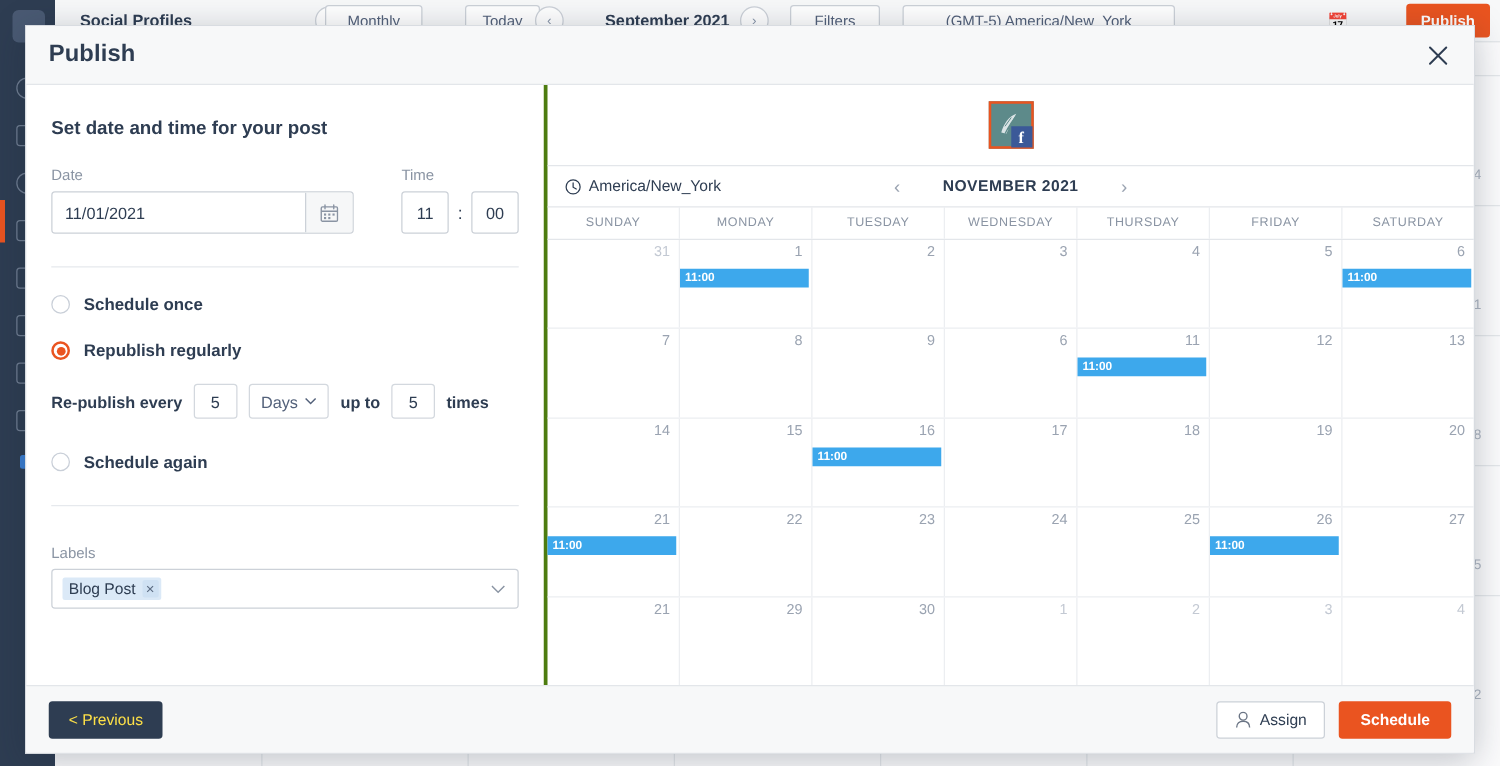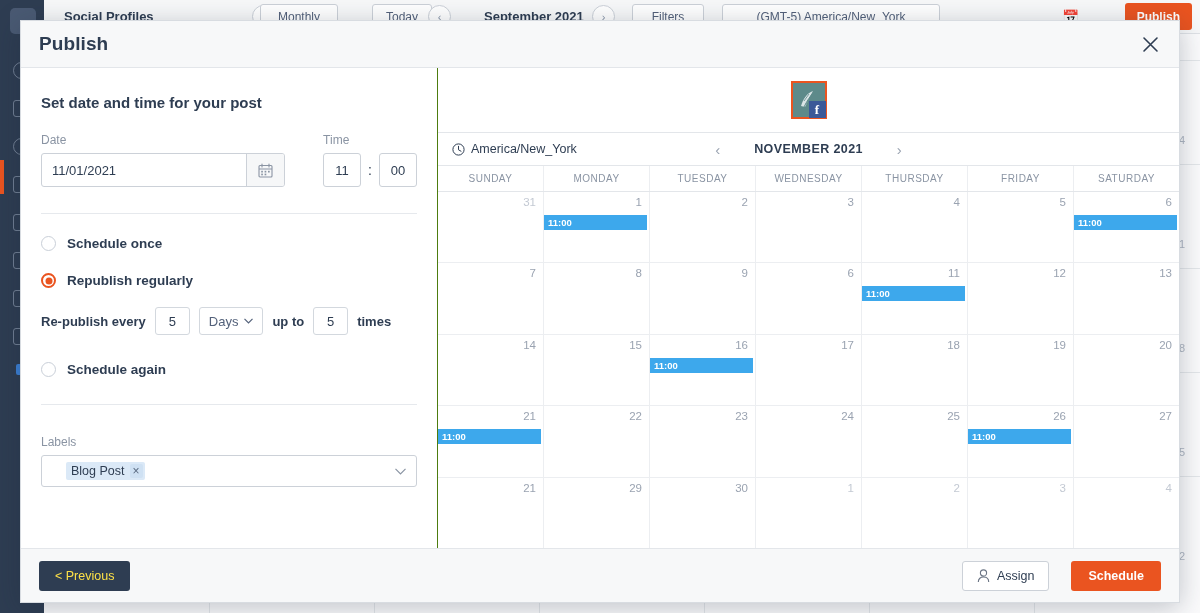--- a/index.html
+++ b/index.html
@@ -112,21 +112,21 @@
   .close-btn {
     position: absolute; right: 16px; top: 50%; transform: translateY(-50%);
     width: 26px; height: 26px; cursor: pointer;
     display: flex; align-items: center; justify-content: center;
   }
   .modal-body { flex: 1; display: flex; min-height: 0; }
 
   
   .left-pane {
     width: 417px; flex: 0 0 417px;
-    border-right: 1px solid #4d7c0f;
+    border-right: 3px solid #4d7c0f;
     padding: 26px 20px 0 20px;
   }
   .section-title {
     font-size: 15px; font-weight: bold; color: #2e3d52;
     margin-bottom: 22px;
   }
   .field-label {
     font-size: 12px; color: #8a94a3; margin-bottom: 6px;
   }
   .dt-row { display: flex; align-items: flex-end; gap: 0; }
@@ -193,21 +193,21 @@
     border: 1px solid #d3d8de; border-radius: 3px; background: #fff;
     display: flex; align-items: center; justify-content: center; gap: 6px;
     font-size: 13px; color: #53617a; cursor: pointer; padding: 0 9px;
   }
 
   .labels-block { margin-top: 30px; }
   .labels-label { font-size: 12px; color: #8a94a3; margin-bottom: 6px; }
   .labels-input {
     height: 32px; border: 1px solid #ccd1d8; border-radius: 3px;
     background: #fff; display: flex; align-items: center;
-    padding: 0 24px; position: relative;
+    padding: 0 8px; position: relative;
   }
   .tag {
     display: flex; align-items: center; gap: 5px;
     background: #dbe9f7; border-radius: 2px;
     padding: 2px 2px 2px 5px; font-size: 12.5px; color: #2e3d52;
   }
   .tag-x {
     color: #5a6a80; font-size: 12px; cursor: pointer;
     padding: 0 3px; background: #cfe1f3; border-radius: 2px;
   }
@@ -296,21 +296,20 @@
     height: 30px; padding: 0 14px;
     font-size: 12.5px; color: #2e3d52; cursor: pointer;
     display: flex; align-items: center; gap: 7px;
     font-family: "Liberation Sans", sans-serif;
   }
   .btn-schedule {
     background: #ea5420; color: #fff; border: none; border-radius: 3px;
     height: 30px; padding: 0 17px;
     font-size: 12.5px; font-weight: bold; cursor: pointer;
     font-family: "Liberation Sans", sans-serif;
-    margin-left: 11px;
   }
 </style>
 </head>
 <body>
 
 <div id="bg-app">
   <div class="bg-sidebar">
     <div class="bg-sidebar-logo"></div>
     <div class="bg-accent" style="top:160px"></div>
     <div class="bg-sidebar-icon circ" style="top:62px"></div>

